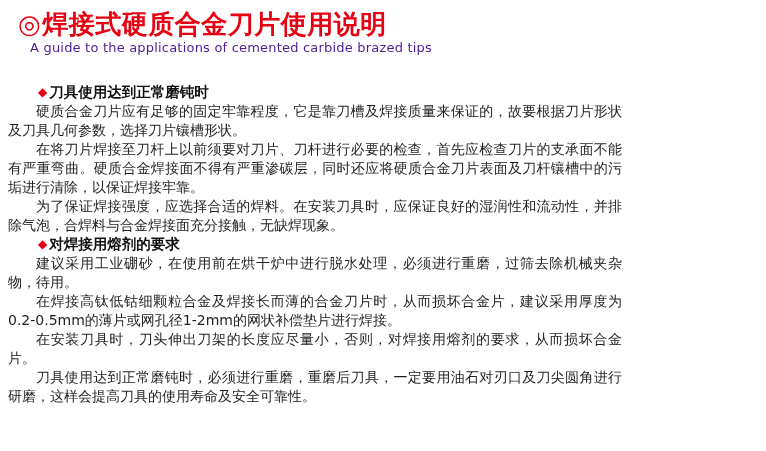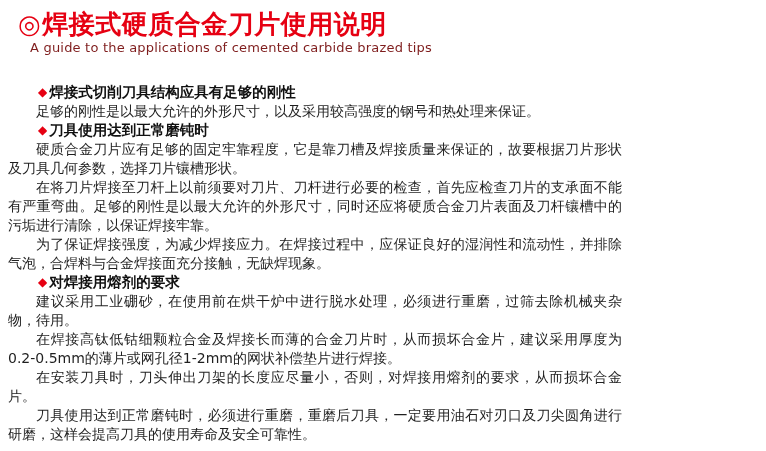--- a/index.html
+++ b/index.html
@@ -20,21 +20,21 @@
     font-weight:bold;
     color:#e60012;
     letter-spacing:0.5px;
     white-space:nowrap;
   }
   h1.title .ring { font-weight:normal; margin-right:1px; }
   p.sub {
     margin:0 0 0 12px;
     font-size:13px;
     line-height:15px;
-    color:#7f1d1d;
+    color:#4c1d95;
     letter-spacing:0.2px;
     white-space:nowrap;
   }
   main.content {
     margin-top:28px;
     font-size:14px;
     line-height:19px;
     color:#1f1f1f;
   }
   section.sec { margin:0; }
@@ -63,37 +63,31 @@
 
 <div class="page">
   <header>
     <h1 class="title">
       <span class="ring">◎</span><span>焊接式硬质合金刀片使用说明</span>
     </h1>
     <p class="sub">A guide to the applications of cemented carbide brazed tips</p>
   </header>
 
   <main class="content" id="sections">
-  <section class="sec">
-    <h2 class="sec-h">
-      <span class="diamond">◆</span><span class="sec-h-text">焊接式切削刀具结构应具有足够的刚性</span>
-    </h2>
-  <p class="para">足够的刚性是以最大允许的外形尺寸，以及采用较高强度的钢号和热处理来保证。</p>
-      </section>
 
   <section class="sec">
     <h2 class="sec-h">
       <span class="diamond">◆</span><span class="sec-h-text">刀具使用达到正常磨钝时</span>
     </h2>
   <p class="para">硬质合金刀片应有足够的固定牢靠程度，它是靠刀槽及焊接质量来保证的，故要根据刀片形状及刀具几何参数，选择刀片镶槽形状。</p>
-        <p class="para">在将刀片焊接至刀杆上以前须要对刀片、刀杆进行必要的检查，首先应检查刀片的支承面不能有严重弯曲。足够的刚性是以最大允许的外形尺寸，同时还应将硬质合金刀片表面及刀杆镶槽中的污垢进行清除，以保证焊接牢靠。</p>
+        <p class="para">在将刀片焊接至刀杆上以前须要对刀片、刀杆进行必要的检查，首先应检查刀片的支承面不能有严重弯曲。硬质合金焊接面不得有严重渗碳层，同时还应将硬质合金刀片表面及刀杆镶槽中的污垢进行清除，以保证焊接牢靠。</p>
       </section>
 
   <section class="sec">
-  <p class="para">为了保证焊接强度，为减少焊接应力。在焊接过程中，应保证良好的湿润性和流动性，并排除气泡，合焊料与合金焊接面充分接触，无缺焊现象。</p>
+  <p class="para">为了保证焊接强度，应选择合适的焊料。在安装刀具时，应保证良好的湿润性和流动性，并排除气泡，合焊料与合金焊接面充分接触，无缺焊现象。</p>
       </section>
 
   <section class="sec">
     <h2 class="sec-h">
       <span class="diamond">◆</span><span class="sec-h-text">对焊接用熔剂的要求</span>
     </h2>
   <p class="para">建议采用工业硼砂，在使用前在烘干炉中进行脱水处理，必须进行重磨，过筛去除机械夹杂物，待用。</p>
         <p class="para">在焊接高钛低钴细颗粒合金及焊接长而薄的合金刀片时，从而损坏合金片，建议采用厚度为0.2-0.5mm的薄片或网孔径1-2mm的网状补偿垫片进行焊接。</p>
         <p class="para">在安装刀具时，刀头伸出刀架的长度应尽量小，否则，对焊接用熔剂的要求，从而损坏合金片。</p>
         <p class="para">刀具使用达到正常磨钝时，必须进行重磨，重磨后刀具，一定要用油石对刃口及刀尖圆角进行研磨，这样会提高刀具的使用寿命及安全可靠性。</p>

